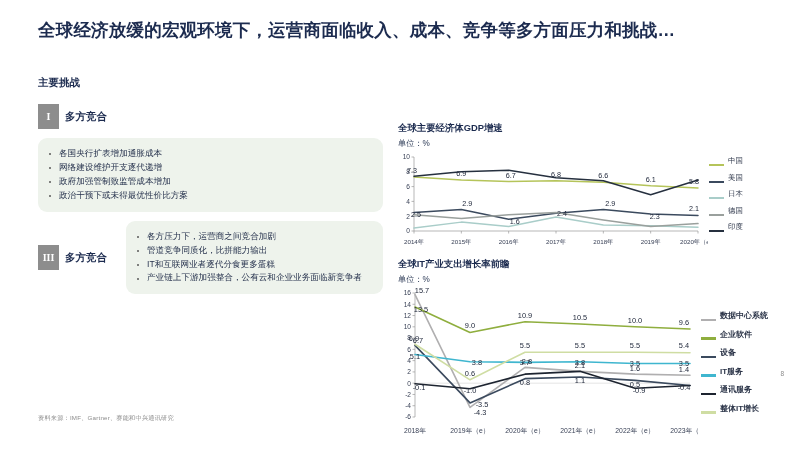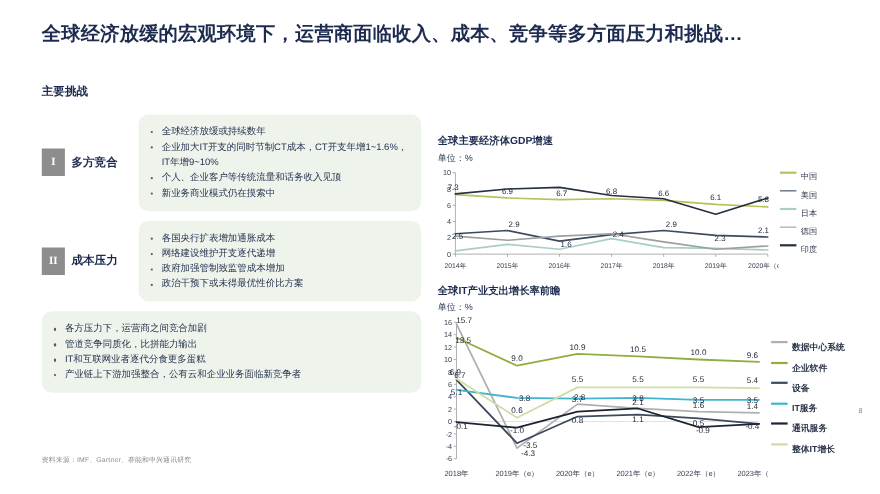--- a/index.html
+++ b/index.html
@@ -62,21 +62,21 @@
   #chart-top{left:398px;top:78px;width:375px;height:128px;}
   #chart-bottom{left:398px;top:214px;width:375px;height:190px;}
 
   .chart-title{font-size:9.4px;font-weight:bold;color:#1c2b4f;margin:0;}
   .chart-unit{font-size:8.2px;color:#2c3a56;margin:3px 0 2px 0;}
 
   .plot-holder{position:relative;width:100%;text-align:right;}
   .plot-holder svg{display:block;}
 
   .legend{position:absolute;}
-  .legend-item{display:flex;align-items:flex-start;gap:4px;margin-bottom:2px;}
+  .legend-item{display:flex;align-items:flex-end;gap:4px;margin-bottom:2px;}
   .legend-swatch{width:15px;height:2px;display:block;flex:0 0 15px;}
   .legend-text{font-size:7.4px;color:#2b3448;white-space:nowrap;}
 
   #legend-top{left:311px;top:34px;}
   #legend-top .legend-item{margin-bottom:6.5px;}
   #legend-bottom{left:303px;top:52px;}
   #legend-bottom .legend-item{margin-bottom:7.5px;}
   #legend-bottom .legend-text{font-size:8px;font-weight:bold;}
 </style>
 </head>
@@ -87,46 +87,38 @@
   <div class="title">全球经济放缓的宏观环境下，运营商面临收入、成本、竞争等多方面压力和挑战…</div>
 
   <div class="left-col">
     <div class="left-head">主要挑战</div>
 
     <div class="challenge-row">
       <div class="badge-wrap">
         <div class="badge">I</div>
         <div class="badge-label">多方竞合</div>
       </div>
-      <div class="card">
-        <ul>
-          <li>全球经济放缓或持续数年</li>
-          <li>企业加大IT开支的同时节制CT成本，CT开支年增1~1.6%，IT年增9~10%</li>
-          <li>个人、企业客户等传统流量和话务收入见顶</li>
-          <li>新业务商业模式仍在摸索中</li>
-        </ul>
-      </div>
     </div>
 
     <div class="challenge-row">
-      <div class="badge-wrap">
-        <div class="badge">II</div>
-        <div class="badge-label">成本压力</div>
-      </div>
       <div class="card">
         <ul>
           <li>各国央行扩表增加通胀成本</li>
           <li>网络建设维护开支逐代递增</li>
           <li>政府加强管制致监管成本增加</li>
           <li>政治干预下或未得最优性价比方案</li>
         </ul>
       </div>
     </div>
 
     <div class="challenge-row">
+      <div class="badge-wrap">
+        <div class="badge">III</div>
+        <div class="badge-label">多方竞合</div>
+      </div>
       <div class="card">
         <ul>
           <li>各方压力下，运营商之间竞合加剧</li>
           <li>管道竞争同质化，比拼能力输出</li>
           <li>IT和互联网业者逐代分食更多蛋糕</li>
           <li>产业链上下游加强整合，公有云和企业业务面临新竞争者</li>
         </ul>
       </div>
     </div>
   </div>

